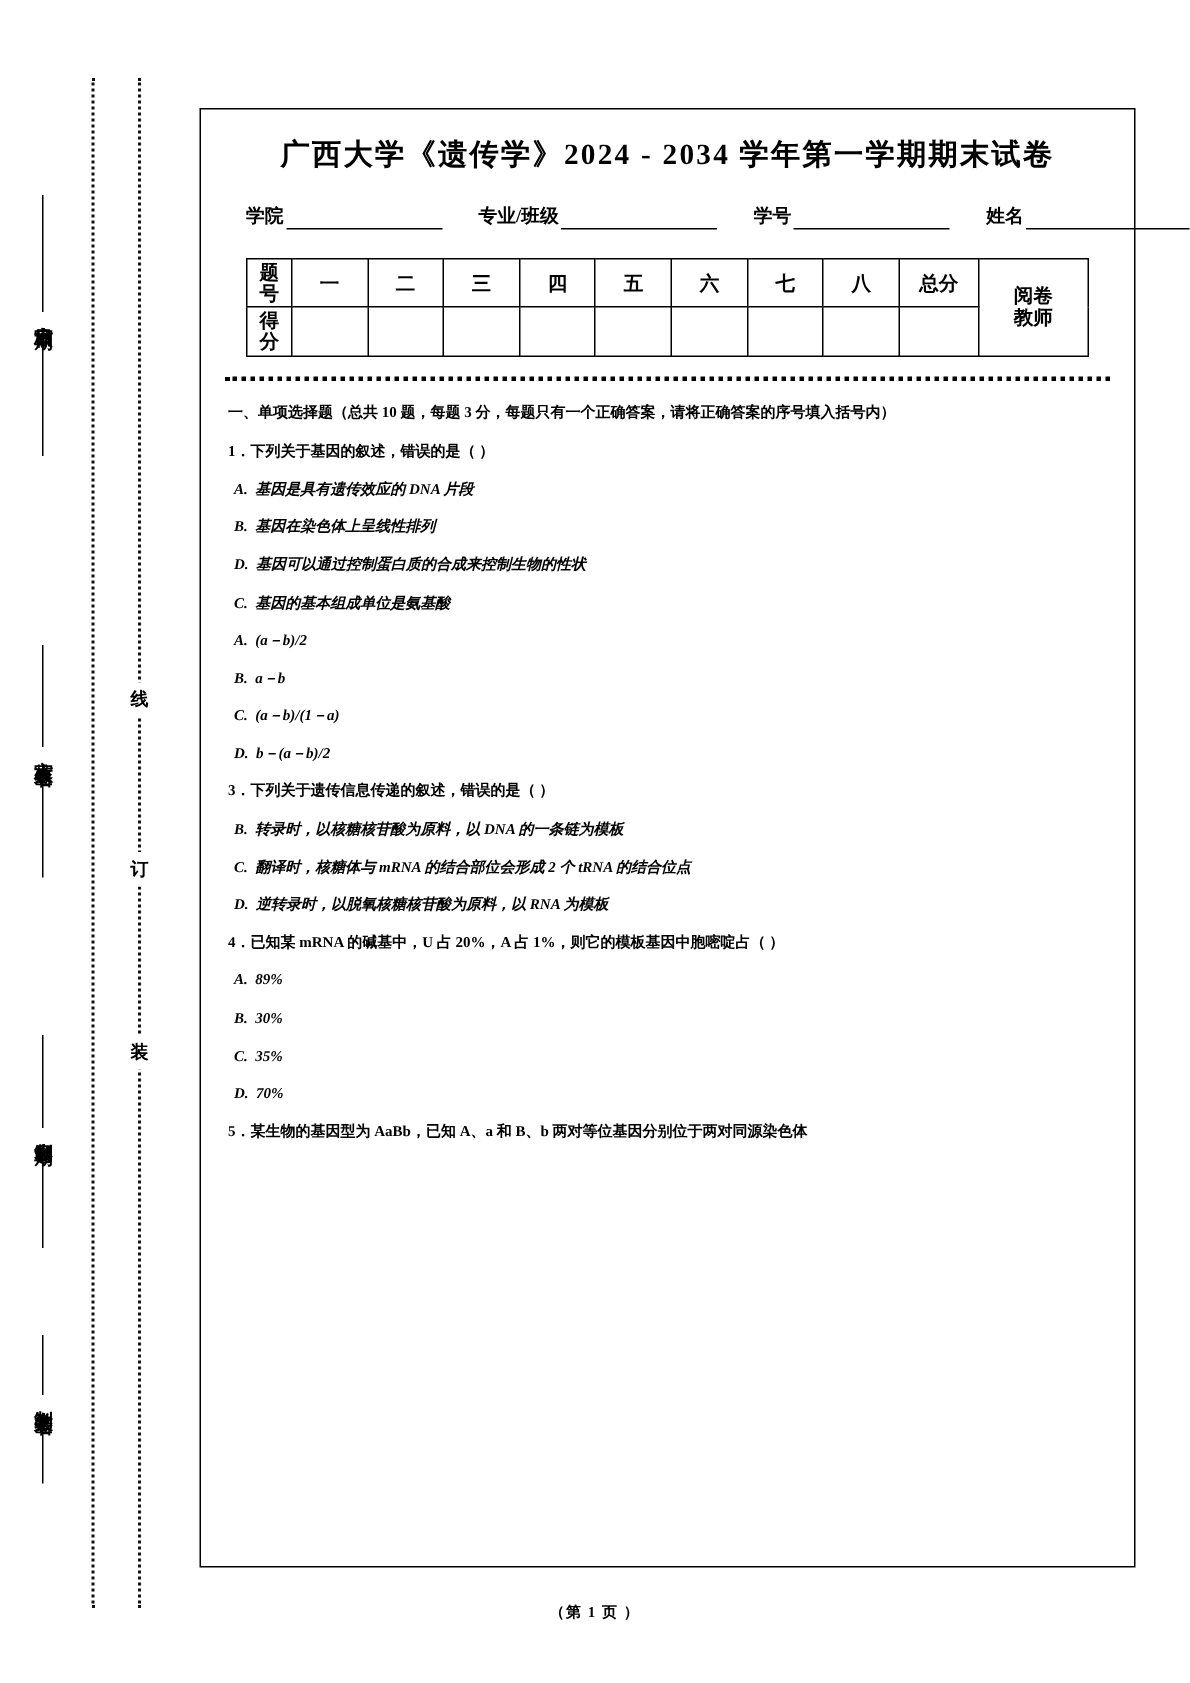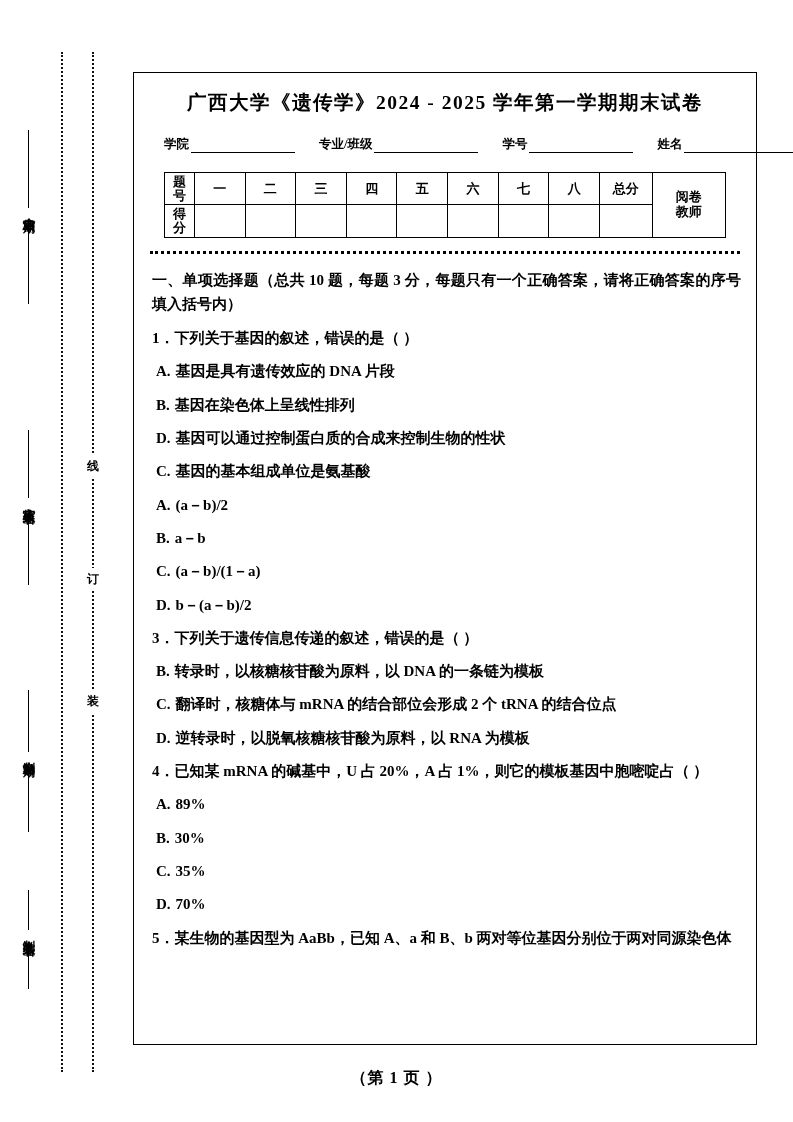--- a/index.html
+++ b/index.html
@@ -136,47 +136,48 @@
   
   #section-separator {
     margin: 13px 16px 0 16px;
     border-top: 3px dotted #000;
     height: 0;
   }
 
   
   #question-body {
     margin: 14px 15px 0 18px;
-    font-size: 15px;
+    font-size: 10px;
     font-family: "Liberation Serif", "DejaVu Serif", serif;
     font-weight: bold;
     line-height: 1.62;
   }
   .section-heading {
     margin-bottom: 10px;
     text-align: justify;
   }
   .question-stem {
     margin-bottom: 9px;
     text-align: justify;
   }
   .option-line {
     margin-bottom: 9px;
     padding-left: 4px;
+    font-style: italic;
   }
   .opt-letter { margin-right: 5px; }
 
   
   #page-footer {
     position: absolute;
     left: 0;
     top: 1068px;
     width: 793px;
     text-align: center;
-    font-size: 16px;
+    font-size: 10px;
     font-weight: bold;
     font-family: "Liberation Serif", "DejaVu Serif", serif;
     letter-spacing: 1px;
   }
 </style>
 </head>
 <body>
 
 <div id="binding-margin">
 
@@ -207,21 +208,21 @@
   <div class="dotline" id="dotline-a"></div>
   <div class="dotline" id="dotline-b"></div>
 
   <div class="dotmark" style="top:455px;">线</div>
   <div class="dotmark" style="top:568px;">订</div>
   <div class="dotmark" style="top:690px;">装</div>
 </div>
 
 <div id="sheet">
 
-  <div id="exam-title">广西大学《遗传学》2024 - 2025 学年第一学期期末试卷</div>
+  <div id="exam-title">广西大学《遗传学》2024 - 2034 学年第一学期期末试卷</div>
 
   <div id="identity-row">
     <div class="id-field">
       <span class="id-label">学院</span>
       <span class="id-blank bw-sm"></span>
     </div>
     <div class="id-field">
       <span class="id-label">专业/班级</span>
       <span class="id-blank bw-md"></span>
     </div>

